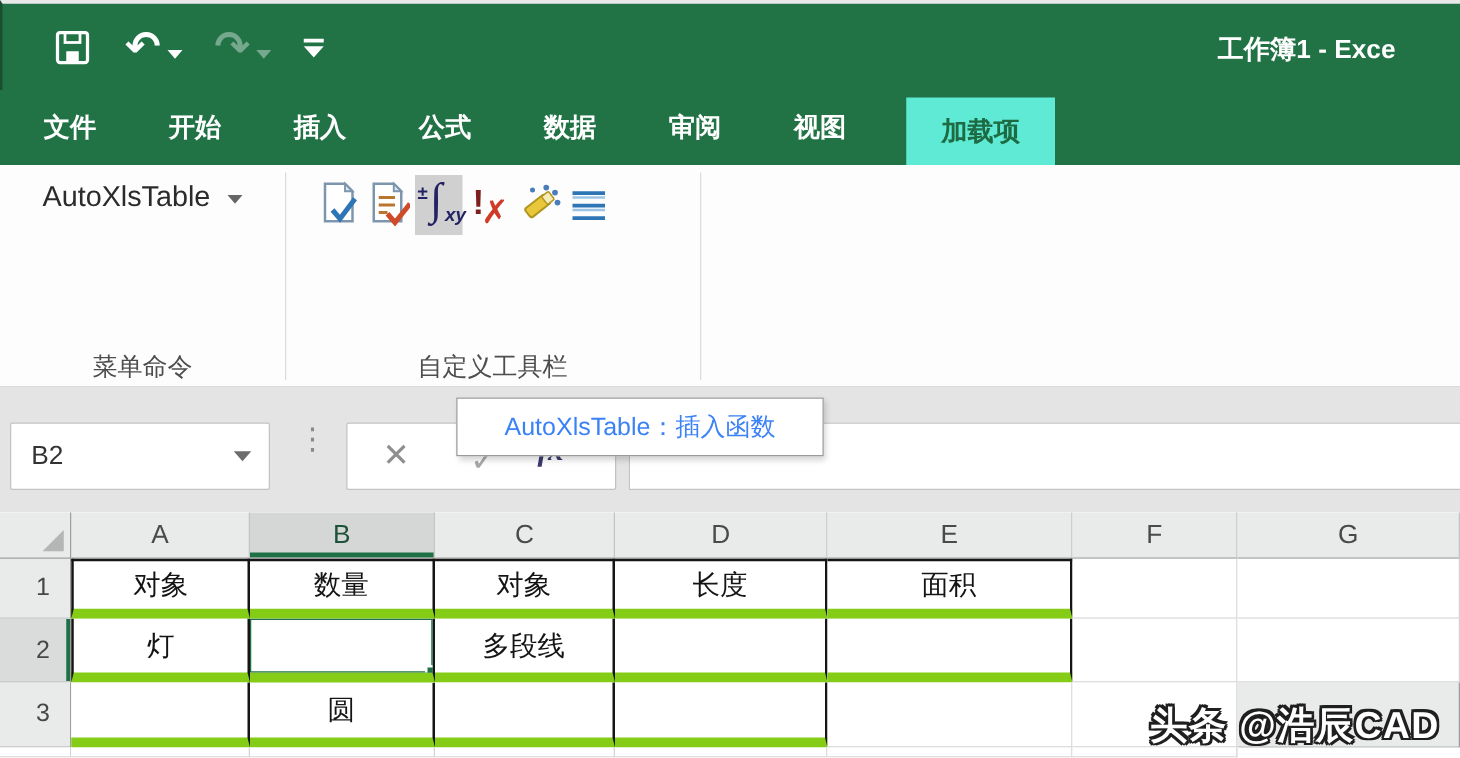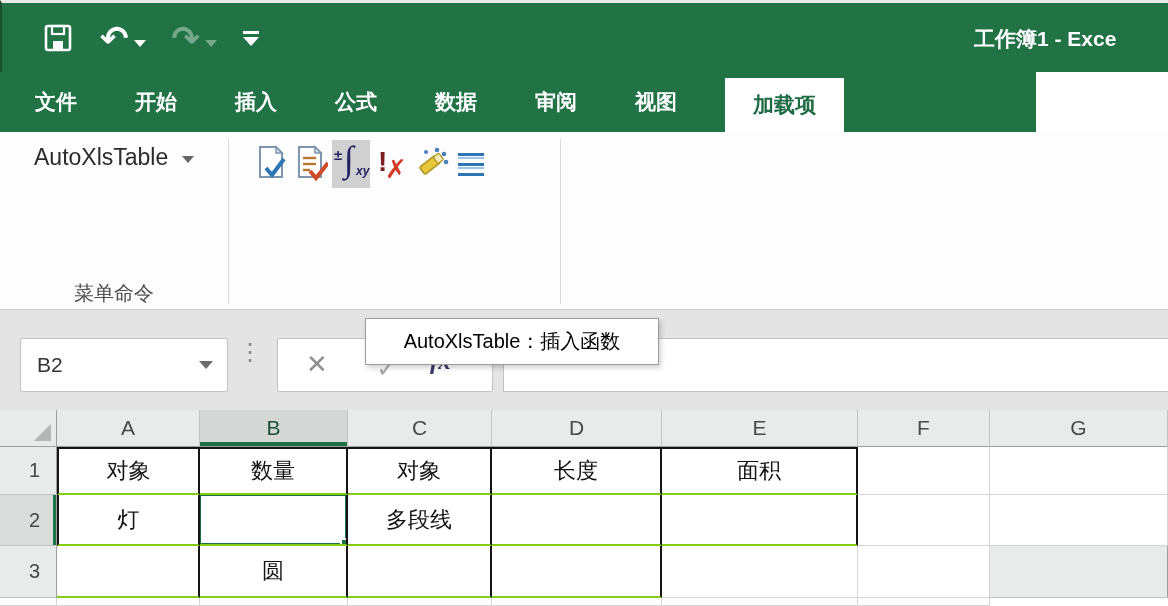--- a/index.html
+++ b/index.html
@@ -13,69 +13,69 @@
   .undo-glyph{color:#fff;font-size:34px;line-height:30px;font-weight:700;}
   .redo-glyph{color:rgba(255,255,255,.38);font-size:34px;line-height:30px;font-weight:700;}
   .mini-arrow{width:0;height:0;border-left:6px solid transparent;border-right:6px solid transparent;border-top:7px solid #fff;margin-top:10px;}
   .mini-arrow.dim{border-top-color:rgba(255,255,255,.38);}
   .qat-custom{display:flex;flex-direction:column;align-items:center;gap:3px;}
   .qat-custom .bar{width:16px;height:3px;background:#fff;}
   .qat-custom .tri{width:0;height:0;border-left:8px solid transparent;border-right:8px solid transparent;border-top:9px solid #fff;}
   .wintitle{position:absolute;right:-6px;top:22px;width:200px;color:#fff;font-size:21px;font-weight:600;white-space:nowrap;overflow:hidden;}
 
   
-  .tabbar{position:absolute;left:0;top:72px;width:1036px;height:60px;background:#217346;display:flex;align-items:stretch;gap:58px;padding-left:35px;box-sizing:border-box;}
+  .tabbar{position:absolute;left:0;top:72px;width:1168px;height:60px;background:#217346;display:flex;align-items:stretch;gap:58px;padding-left:35px;box-sizing:border-box;}
   .rtab{display:flex;align-items:center;color:#fff;font-size:21px;font-weight:600;white-space:nowrap;cursor:pointer;}
-  .rtab.active{background:#ffffff;color:#1e6b43;padding:0 28px;margin-left:-10px;margin-top:6px;}
+  .rtab.active{background:#5eead4;color:#1e6b43;padding:0 28px;margin-left:-10px;margin-top:6px;}
 
   
   .ribbon{position:absolute;left:0;top:132px;width:1168px;height:178px;background:#fdfdfd;border-bottom:1px solid #cfcfcf;box-sizing:border-box;}
   .vsep{position:absolute;top:6px;height:166px;width:1px;background:#dcdcdc;}
   .vsep.s1{left:228px;} .vsep.s2{left:560px;}
   .addin-dd{position:absolute;left:34px;top:12px;display:flex;align-items:center;gap:14px;font-size:23px;color:#2b2b2b;cursor:pointer;}
   .dd-arrow{width:0;height:0;border-left:6px solid transparent;border-right:6px solid transparent;border-top:7px solid #666;margin-top:4px;}
   .ticons{position:absolute;left:252px;top:8px;display:flex;gap:2px;}
   .ticon{width:38px;height:48px;display:flex;align-items:center;justify-content:center;cursor:pointer;}
   .ticon.hl{background:#d0d0d0;}
   .glabel{position:absolute;top:148px;font-size:20px;color:#4e4e4e;text-align:center;}
   .glabel.g1{left:0;width:228px;} .glabel.g2{left:228px;width:332px;}
   .fnicon{position:relative;width:34px;height:40px;color:#232363;}
   .fnicon .pm{position:absolute;left:0px;top:2px;font-size:15px;font-weight:700;}
   .fnicon .integ{position:absolute;left:10px;top:-6px;font-size:36px;font-family:"Liberation Serif",serif;font-style:italic;}
-  .fnicon .sub{position:absolute;left:22px;top:20px;font-size:12px;font-style:italic;font-weight:700;}
+  .fnicon .sub{position:absolute;left:22px;top:20px;font-size:15px;font-style:italic;font-weight:700;}
   .delicon{position:relative;width:30px;height:36px;}
   .delicon .bang{position:absolute;left:2px;top:0;font-size:28px;font-weight:800;color:#7e1f1f;}
   .delicon .cross{position:absolute;left:9px;top:8px;font-size:26px;font-weight:800;color:#d23a28;}
 
   
   .fband{position:absolute;left:0;top:310px;width:1168px;height:100px;background:#e4e4e4;}
-  .namebox{position:absolute;left:20px;top:28px;width:208px;height:54px;background:#fff;border:1px solid #c3c3c3;border-radius:2px;box-sizing:border-box;display:flex;align-items:center;}
+  .namebox{position:absolute;left:8px;top:28px;width:208px;height:54px;background:#fff;border:1px solid #c3c3c3;border-radius:2px;box-sizing:border-box;display:flex;align-items:center;}
   .namebox .nb-text{margin-left:16px;font-size:21px;color:#333;flex:1;}
   .nb-arrow{width:0;height:0;border-left:7px solid transparent;border-right:7px solid transparent;border-top:8px solid #6d6d6d;margin-right:14px;}
   .dots{position:absolute;left:238px;top:36px;color:#8a8a8a;font-size:24px;letter-spacing:0;line-height:12px;}
   .fbtns{position:absolute;left:277px;top:28px;width:216px;height:54px;background:#fff;border:1px solid #c3c3c3;border-radius:2px;box-sizing:border-box;}
   .fx-cancel{position:absolute;left:28px;top:10px;font-size:26px;color:#8f8f8f;cursor:pointer;}
   .fx-enter{position:absolute;left:98px;top:14px;font-size:26px;color:#a9a9a9;cursor:pointer;}
   .fx-fx{position:absolute;left:152px;top:8px;font-size:25px;font-family:"Liberation Serif",serif;font-style:italic;font-weight:700;color:#3b3b6e;cursor:pointer;}
   .finput{position:absolute;left:503px;top:28px;width:680px;height:54px;background:#fff;border:1px solid #c3c3c3;box-sizing:border-box;font-size:21px;color:#222;display:flex;align-items:center;padding-left:10px;}
 
   
-  .tooltip{position:absolute;left:365px;top:318px;width:292px;height:45px;background:#fff;border:1px solid #9b9b9b;box-shadow:2px 3px 5px rgba(0,0,0,.18);display:flex;align-items:center;justify-content:center;font-size:20px;color:#000000;z-index:30;white-space:nowrap;}
+  .tooltip{position:absolute;left:365px;top:318px;width:292px;height:45px;background:#fff;border:1px solid #9b9b9b;box-shadow:2px 3px 5px rgba(0,0,0,.18);display:flex;align-items:center;justify-content:center;font-size:20px;color:#3b82f6;z-index:30;white-space:nowrap;}
 
   
   .grid{position:absolute;left:0;top:410px;width:1168px;height:196px;background:#fff;display:grid;grid-template-columns:57px 143px 148px 144px 170px 196px 132px 1fr;grid-template-rows:37px 48px 51px 52px 1fr;}
   .cell{box-sizing:border-box;display:flex;align-items:center;justify-content:center;overflow:hidden;}
   .corner{background:#e9eaea;border-right:1px solid #9e9e9e;border-bottom:1px solid #9e9e9e;position:relative;}
   .sel-tri{position:absolute;right:5px;bottom:5px;width:0;height:0;border-bottom:17px solid #b4b6b6;border-left:17px solid transparent;}
   .ch{background:#e9eaea;border-right:1px solid #c3c5c5;border-bottom:1px solid #9e9e9e;color:#4a4a4a;font-size:21px;cursor:pointer;}
   .ch.active{background:#d5d7d7;box-shadow:inset 0 -4px 0 #1e7145;color:#1d5238;}
   .rh{background:#e9eaea;border-right:1px solid #9e9e9e;border-bottom:1px solid #c3c5c5;color:#474747;font-size:20px;justify-content:flex-end;padding-right:16px;cursor:pointer;}
   .rh.active{background:#dadcdc;box-shadow:inset -3px 0 0 #1e7145;}
   .c{background:#fff;border-right:1px solid #d4d4d4;border-bottom:1px solid #d4d4d4;font-size:22px;color:#141414;cursor:cell;}
-  .t{border-right:2px solid #151515;border-bottom:2px solid #84cc16;}
+  .t{border-right:2px solid #151515;border-bottom:8px solid #84cc16;}
   .tt{border-top:2px solid #151515;}
   .tl{border-left:2px solid #151515;}
   .selcell{position:relative;z-index:5;}
   .selcell::before{content:"";position:absolute;left:-2px;top:-2px;right:-2px;bottom:-2px;border:3px solid #1e7145;}
   .selcell::after{content:"";position:absolute;right:-7px;bottom:-7px;width:9px;height:9px;background:#1e7145;border:2px solid #fff;}
 
   
   .watermark{position:absolute;left:920px;top:560px;z-index:40;font-size:30px;font-weight:700;color:#fff;white-space:nowrap;letter-spacing:1px;pointer-events:none;text-shadow:-2px -2px 0 #1f1f1f,2px -2px 0 #1f1f1f,-2px 2px 0 #1f1f1f,2px 2px 0 #1f1f1f,0 2px 0 #1f1f1f,2px 0 0 #1f1f1f,0 -2px 0 #1f1f1f,-2px 0 0 #1f1f1f;}
 </style>
 </head>
@@ -175,20 +175,21 @@
           <rect x="4" y="16" width="26" height="3" fill="#2e75b6"></rect>
           <rect x="4" y="20" width="26" height="2" fill="#9dc3e6"></rect>
           <rect x="4" y="26" width="26" height="3" fill="#2e75b6"></rect>
         </svg>
       </div>
     </div>
 
     <div class="vsep s1"></div>
     <div class="vsep s2"></div>
     <div class="glabel g1">菜单命令</div>
+    <div class="glabel g2">自定义工具栏</div>
   </div>
 
   <div class="fband">
     <div class="namebox">
       <span class="nb-text">B2</span>
       <span class="nb-arrow"></span>
     </div>
     <div class="dots">⋮</div>
     <div class="fbtns">
       <span class="fx-cancel">✕</span>
@@ -242,14 +243,15 @@
     <div class="cell rh"></div>
     <div class="cell c"></div>
     <div class="cell c"></div>
     <div class="cell c"></div>
     <div class="cell c"></div>
     <div class="cell c"></div>
     <div class="cell c"></div>
     <div class="cell c"></div>
   </div>
 
+  <div class="watermark">头条 @浩辰CAD</div>
 
 </div>
 
 </body></html>

